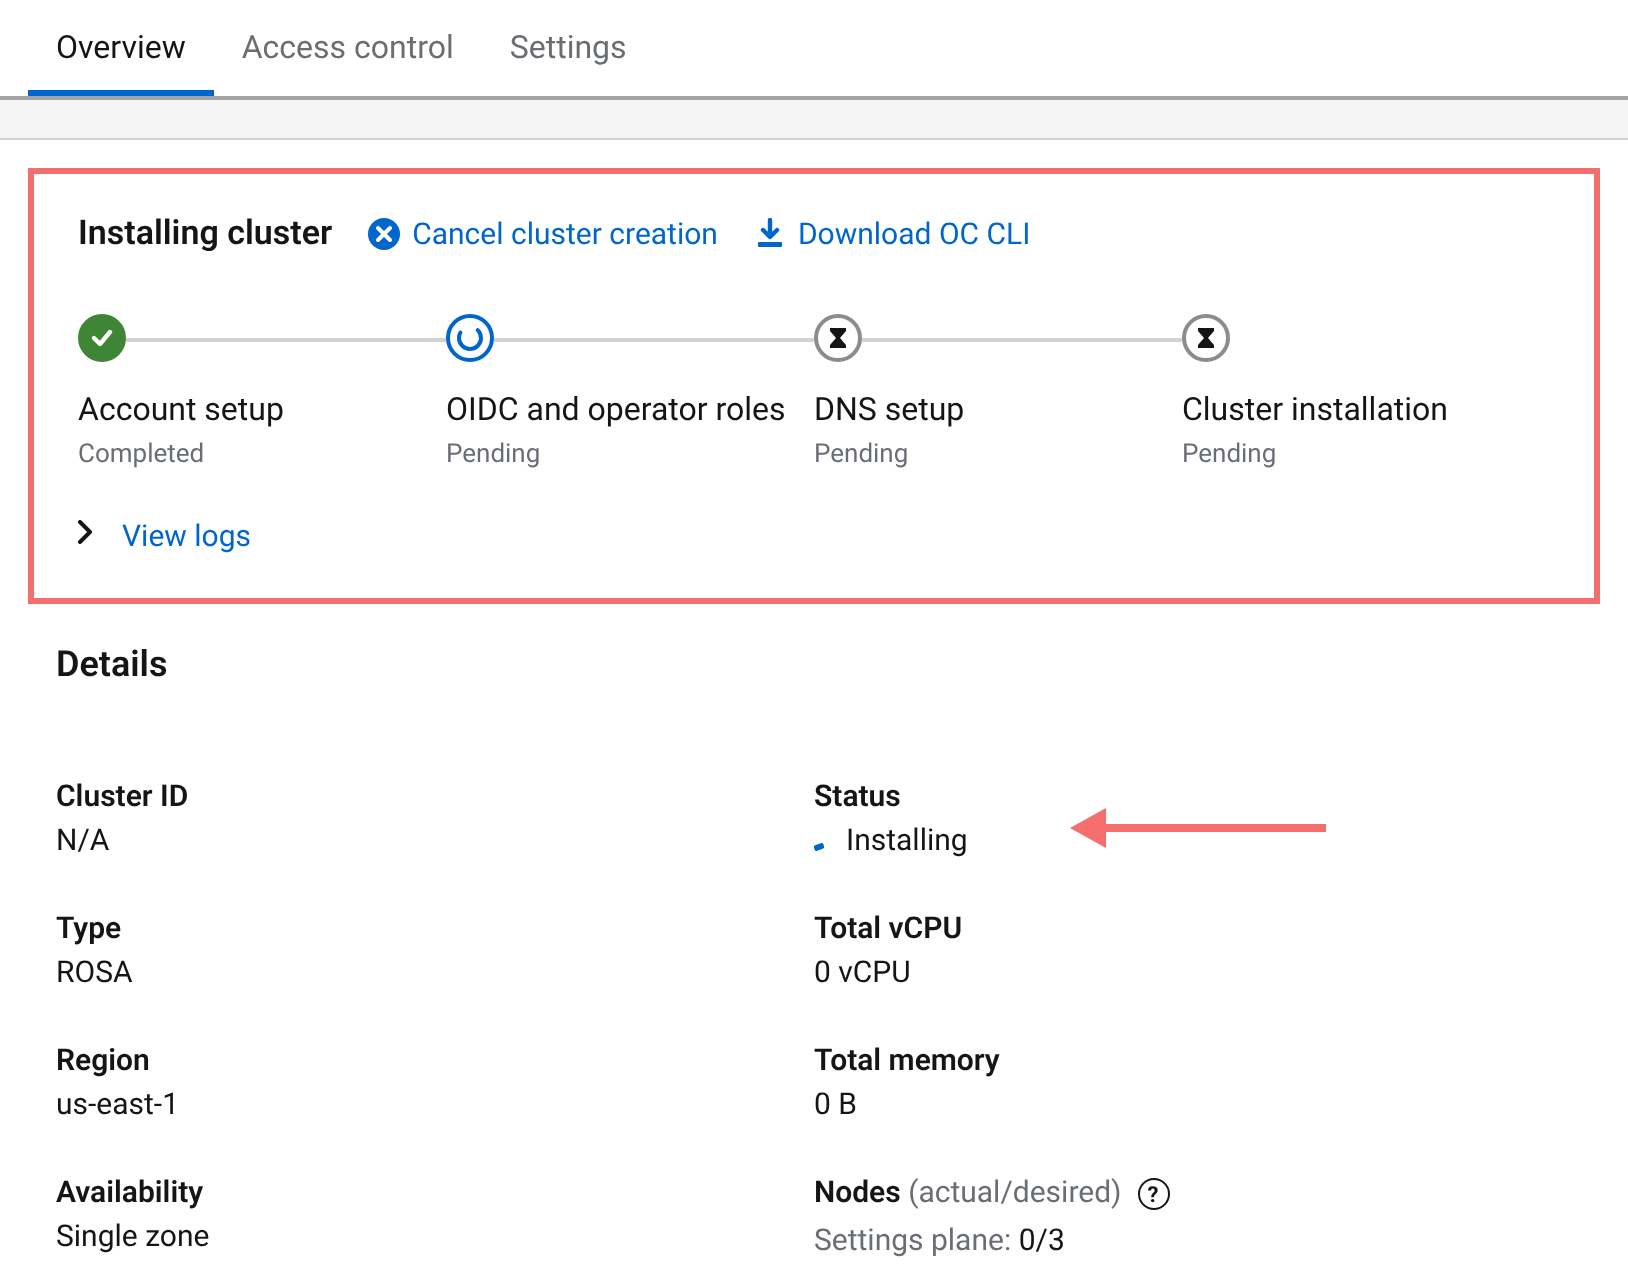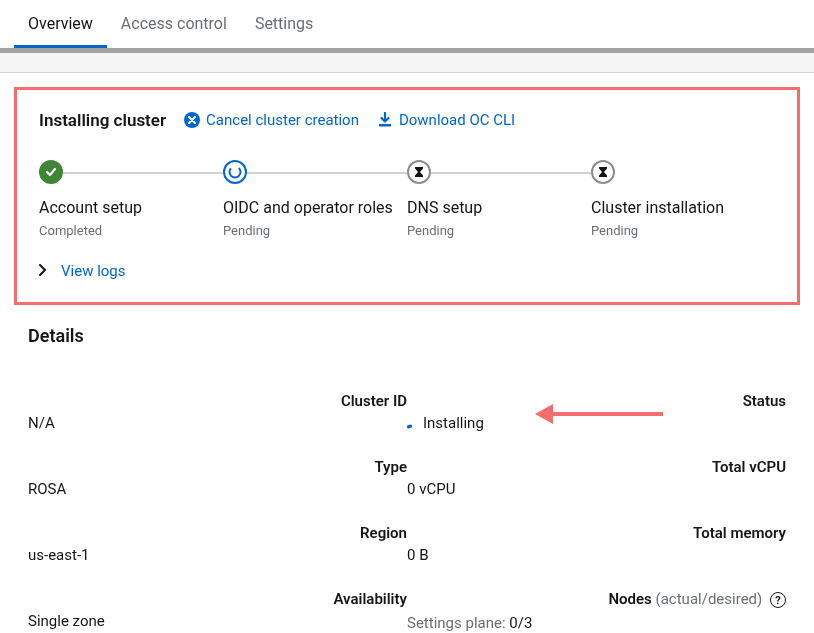--- a/index.html
+++ b/index.html
@@ -1,18 +1,18 @@
 <!DOCTYPE html>
 <html><head>
 <meta charset="utf-8">
 <style>
   * { box-sizing: border-box; margin: 0; padding: 0; }
   body { font-family: -apple-system, BlinkMacSystemFont, "Segoe UI", Roboto, Helvetica, Arial, sans-serif; background: #fff; color: #151515; width: 814px; height: 633px; overflow: hidden; position: relative; }
   
-  .tabs { display: flex; border-bottom: 5px solid #a3a3a3; background: #fff; padding: 0 14px; }
+  .tabs { display: flex; border-bottom: 2px solid #a3a3a3; background: #fff; padding: 0 14px; }
   .tab { padding: 14px 14px 12px; font-size: 16px; color: #6a6e73; cursor: pointer; border-bottom: 3px solid transparent; }
   .tab.active { color: #151515; font-weight: 400; border-bottom-color: #06c; }
   
   .gray-band { background: #f5f5f5; height: 20px; border-bottom: 1px solid #d2d2d2; }
   
   .install-panel { margin: 14px; border: 3px solid #f56e6e; background: #fff; padding: 20px 22px 22px; }
   
   .install-header { display: flex; align-items: center; gap: 18px; margin-bottom: 30px; }
   .install-title { font-size: 17px; font-weight: 600; }
   .link { color: #06c; font-size: 15px; display: inline-flex; align-items: center; gap: 6px; cursor: pointer; }
@@ -29,21 +29,21 @@
   .step-title.bold { font-weight: 400; }
   .step-status { margin-top: 6px; font-size: 13px; color: #6a6e73; }
   
   .viewlogs { margin-top: 24px; display: flex; align-items: center; gap: 14px; }
   .chevron { font-size: 13px; }
   
   .details-panel { margin: 20px 14px 0; background: #fff; padding: 0 14px; }
   .details-heading { font-size: 18px; font-weight: 600; margin-bottom: 46px; }
   .details-grid { display: flex; }
   .details-col { flex: 1; display: flex; flex-direction: column; gap: 26px; }
-  .detail-label { font-size: 15px; font-weight: 600; margin-bottom: 4px; text-align: right; }
+  .detail-label { font-size: 15px; font-weight: 600; margin-bottom: 4px; }
   .detail-value { font-size: 15px; color: #151515; }
   .muted { color: #6a6e73; font-weight: 400; }
   
   .status-row { display: flex; align-items: center; gap: 6px; }
   .spinner-dot { width: 10px; height: 10px; position: relative; }
   .spinner-dot::before { content: ""; position: absolute; bottom: 0; left: 0; width: 5px; height: 3px; background: #06c; transform: rotate(-20deg); border-radius: 1px; }
   
   .help-icon { display: inline-flex; width: 16px; height: 16px; border: 1.5px solid #151515; border-radius: 50%; align-items: center; justify-content: center; font-size: 11px; font-weight: 700; margin-left: 4px; vertical-align: middle; cursor: pointer; }
   
   .arrow-annot { position: absolute; left: 535px; top: 404px; width: 130px; height: 20px; pointer-events: none; }

